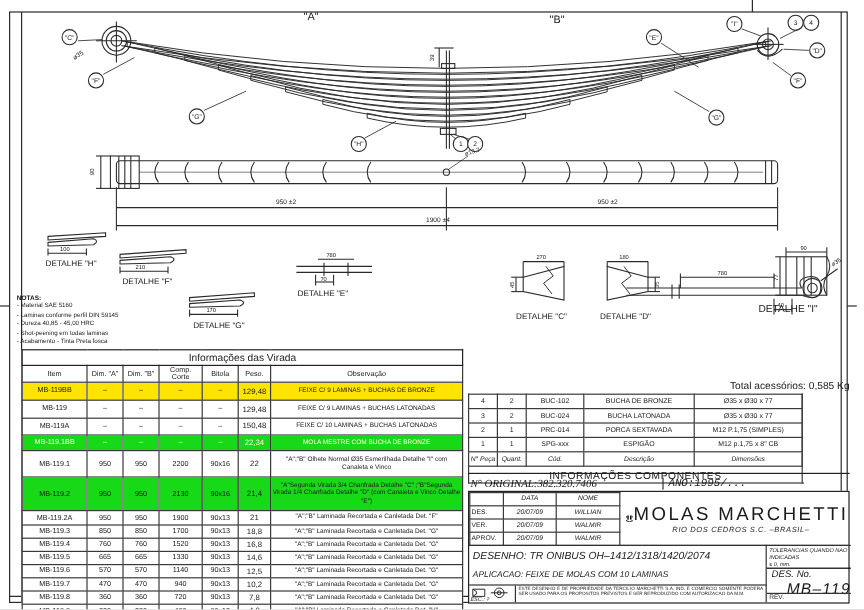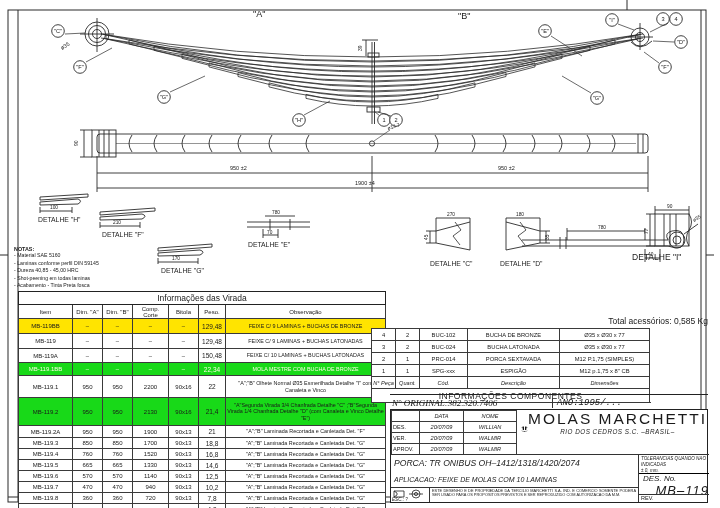--- a/index.html
+++ b/index.html
@@ -10,35 +10,35 @@
   
   .laminas{position:absolute;left:18px;top:291px;width:368px;background:#fff;}
   .laminas .title{font-size:8.5px;height:12px;border:1.2px solid #222;}
   .laminas th{font-size:6px;height:13px;}
   .laminas td{font-size:6px;white-space:nowrap;}
   .laminas td.obs{font-size:5.4px;line-height:1.12;}
   .laminas td.obs.wrap{white-space:normal;}
   .laminas td.peso{font-size:6.5px;}
   
   .total-line{position:absolute;left:390px;top:316px;width:318px;text-align:right;font-size:8.5px;}
-  .comp{position:absolute;left:371px;top:328px;width:268px;background:#fff;}
+  .comp{position:absolute;left:390px;top:328px;width:268px;background:#fff;}
   .comp td{font-size:5.8px;height:11px;white-space:nowrap;}
   .comp .hdr td{font-size:5.6px;font-style:italic;}
   .comp .ttl td{font-size:8.5px;height:13px;letter-spacing:.5px;}
   
   .registro{position:absolute;left:390px;top:394px;width:318px;height:15px;border-top:1.2px solid #222;border-bottom:1.2px solid #222;display:flex;font-style:italic;font-family:"Liberation Serif",serif;font-size:9px;align-items:center;}
   .registro .orig{width:160px;padding-left:2px;}
   .registro .ano{flex:1;border-left:1px solid #333;padding-left:4px;font-family:Liberation Mono, monospace;}
   
   .tblock{position:absolute;left:390px;top:409px;width:318px;height:94px;border:1.2px solid #222;box-sizing:border-box;background:#fff;}
   .appr{position:absolute;left:0;top:0;width:126px;}
   .appr td{font-size:5.6px;height:10px;white-space:nowrap;}
   .appr td.lbl{font-size:5.6px;text-align:left;padding-left:1px;}
   .appr td.val{font-style:italic;}
-  .logo{position:absolute;left:126px;top:0;width:190px;height:44px;border-bottom:1px solid #333;display:flex;align-items:flex-start;}
+  .logo{position:absolute;left:126px;top:0;width:190px;height:44px;border-bottom:1px solid #333;display:flex;align-items:center;}
   .logo .mark{width:40px;height:38px;margin-left:4px;}
   .logo .words{flex:1;text-align:center;}
   .logo .name{font-size:15.5px;letter-spacing:2px;white-space:nowrap;}
   .logo .sub{font-size:6.3px;font-style:italic;letter-spacing:.5px;}
   .titulo-row{position:absolute;left:0;top:44px;width:248px;height:17px;border-top:1px solid #333;border-right:1px solid #333;font-size:8.6px;font-style:italic;display:flex;align-items:center;white-space:nowrap;padding-left:3px;box-sizing:border-box;}
   .aplic-row{position:absolute;left:0;top:61px;width:248px;height:16px;border-right:1px solid #333;font-size:7px;font-style:italic;display:flex;align-items:center;white-space:nowrap;padding-left:3px;box-sizing:border-box;}
   .bstrip{position:absolute;left:0;top:77px;width:248px;height:15px;border-top:1px solid #333;border-right:1px solid #333;display:flex;box-sizing:border-box;}
   .projbox{width:38px;border-right:1px solid #333;position:relative;}
   .esc{position:absolute;left:1px;bottom:0px;font-size:4.6px;font-style:italic;}
   .legal{flex:1;font-size:3.9px;line-height:1.15;padding:1px 2px;text-align:justify;}
@@ -628,21 +628,21 @@
           <path d="M4,27 q16,10 32,0 l0,4 q-16,9 -32,0 Z"></path>
         </g>
       </svg>
       <div class="words">
         <div class="name">MOLAS MARCHETTI</div>
         <div class="sub">RIO DOS CEDROS   S.C.   –BRASIL–</div>
       </div>
     </div>
 
     <div class="titulo-row">
-      <span>PORCA:</span>&nbsp;
+      <span>DESENHO:</span>&nbsp;
       <span>TR ONIBUS OH–1412/1318/1420/2074</span>
     </div>
     <div class="aplic-row">
       <span>APLICACAO:</span>&nbsp;
       <span>FEIXE DE MOLAS COM 10 LAMINAS</span>
     </div>
 
     <div class="bstrip">
       <div class="projbox">
         <svg width="36" height="10" viewBox="0 0 36 10" style="position:absolute;top:1px;left:1px;">

